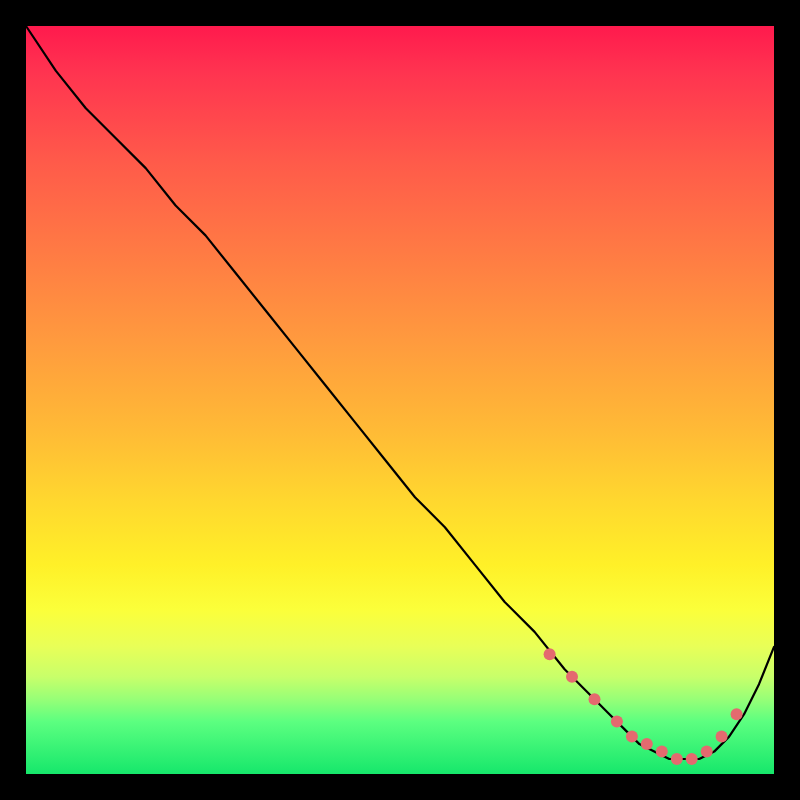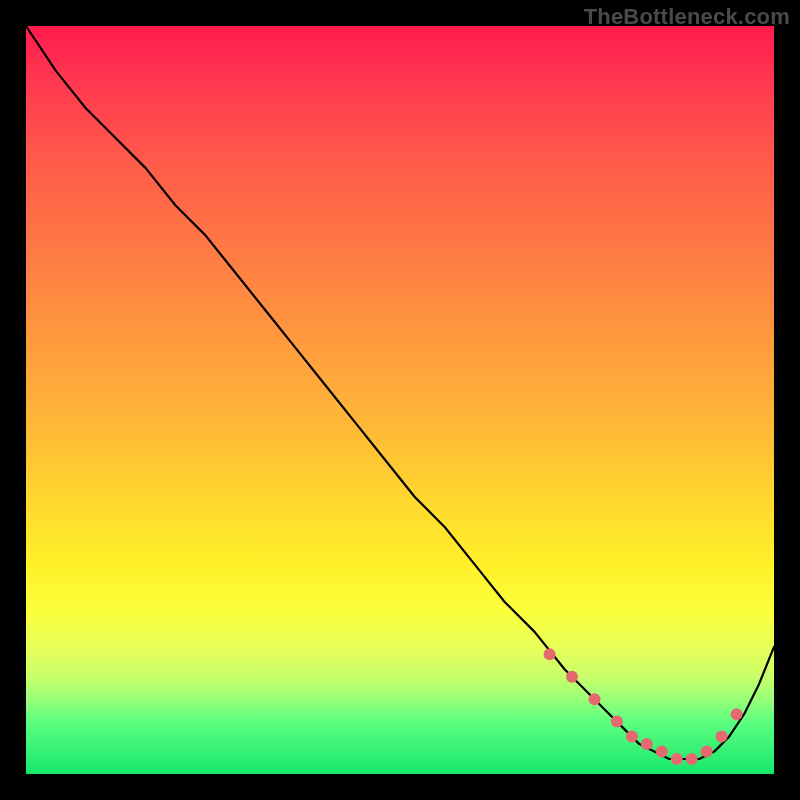--- a/index.html
+++ b/index.html
@@ -69,21 +69,20 @@
   }
   .marker {
     fill: #e46a6f;
     stroke: none;
   }
 </style>
 </head>
 <body>
 
 <div class="frame">
-  <div class="watermark">TheBottleneck.com</div>
 
   <div class="plot">
     <svg class="curve" viewBox="0 0 748 748" preserveAspectRatio="none">
       <path id="curve-path" class="curve-stroke" d="M0.0 0.0 L29.9 44.9 L59.8 82.3 L89.8 112.2 L119.7 142.1 L149.6 179.5 L179.5 209.4 L209.4 246.8 L239.4 284.2 L269.3 321.6 L299.2 359.0 L329.1 396.4 L359.0 433.8 L389.0 471.2 L418.9 501.2 L448.8 538.6 L478.7 576.0 L508.6 605.9 L538.6 643.3 L553.5 658.2 L568.5 673.2 L583.4 688.2 L598.4 703.1 L613.4 718.1 L628.3 725.6 L643.3 733.0 L658.2 733.0 L673.2 733.0 L688.2 725.6 L703.1 710.6 L718.1 688.2 L733.0 658.2 L748.0 620.8"></path>
       <g id="markers">
           <circle cx="523.6" cy="628.3" r="6" class="marker"></circle>
           <circle cx="546.0" cy="650.8" r="6" class="marker"></circle>
           <circle cx="568.5" cy="673.2" r="6" class="marker"></circle>
           <circle cx="590.9" cy="695.6" r="6" class="marker"></circle>
           <circle cx="605.9" cy="710.6" r="6" class="marker"></circle>

